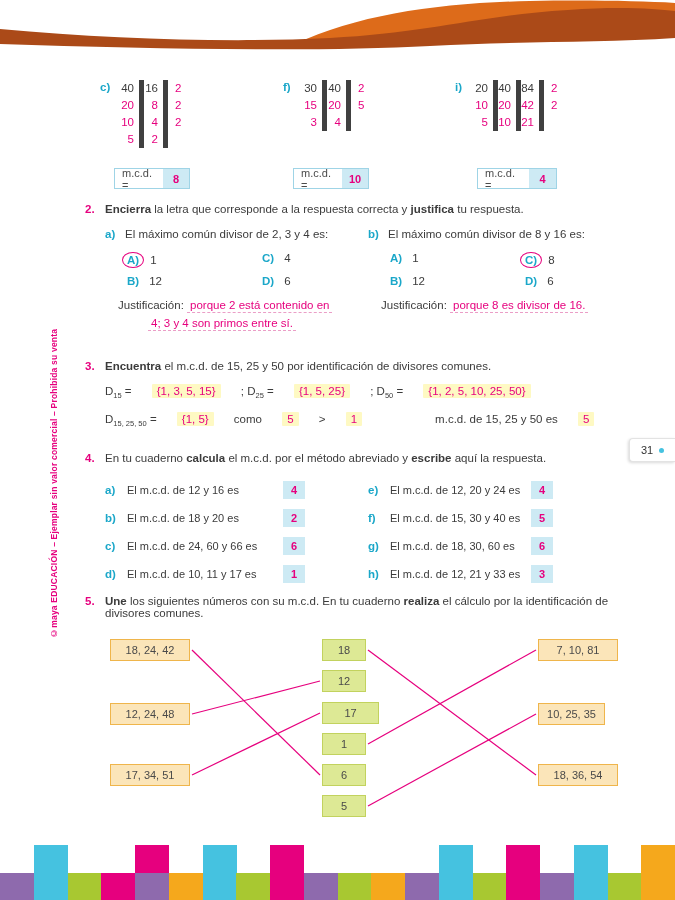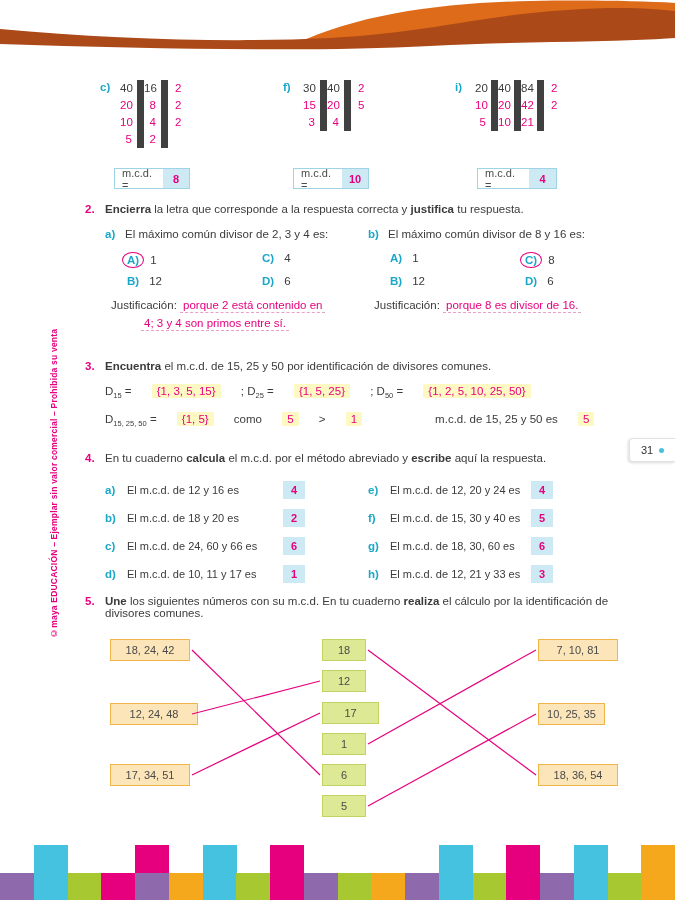--- a/index.html
+++ b/index.html
@@ -14,21 +14,21 @@
        border:1px solid #e3e3e3;border-right:none;border-radius:4px 0 0 4px;
        box-shadow:-1px 1px 3px rgba(0,0,0,.15);display:flex;align-items:center;
        justify-content:center;gap:6px;font-size:11px;color:#333}
   .tab .dot{width:5px;height:5px;border-radius:50%;background:#45c2e0}
   
   .ladder{position:absolute;top:80px;height:120px}
   .llabel{position:absolute;left:0;top:1px;color:#1ba7c9;font-weight:bold}
   .ltable{margin-left:20px}
   .lrow{display:flex;height:17px;line-height:17px}
   .lcell{display:inline-block;width:24px;text-align:right;padding-right:5px;
-         border-right:7px solid #404040;color:#e6007e}
+         border-right:5px solid #404040;color:#e6007e}
   .ladder.n3 .lcell{width:23px}
   .lrow:first-child .lcell{color:#3b3b3b}
   .ldiv{display:inline-block;padding-left:7px;color:#e6007e}
   .mcdbox{position:absolute;top:88px;display:flex;align-items:center;
           border:1px solid #9fd4e6;background:#fff;height:21px}
   .mcdlabel{padding:0 7px;color:#4a4a4a;font-size:11px}
   .mcdval{width:30px;height:100%;background:#cdeaf4;color:#e6007e;font-weight:bold;
           display:flex;align-items:center;justify-content:center;font-size:11px}
   
   .sec{position:absolute;left:85px;width:562px}
@@ -39,21 +39,21 @@
   .hl{background:#fef9c3;color:#e6007e;padding:1px 5px;margin:0 17px;border-radius:1px}
   .gap{margin-left:56px}
   .twocol{display:flex;margin-left:20px;margin-top:13px}
   .colL{width:263px}
   .colR{flex:1}
   .qline .qletter{color:#1ba7c9;font-weight:bold;display:inline-block;width:20px}
   .opts{display:grid;grid-template-columns:135px auto;row-gap:7px;margin:12px 0 0 22px}
   .oletter{color:#1ba7c9;font-weight:bold;margin-right:10px}
   .circ{display:inline-block;border:1.5px solid #e6007e;border-radius:50%;
         padding:1px 4px;margin-left:-5px;margin-right:6px}
-  .just{margin-top:12px;margin-left:6px}
+  .just{margin-top:12px;margin-left:13px}
   .jans{color:#e6007e;border-bottom:1px dashed #eb9ec7;padding:0 3px 1px}
   .jline2{display:inline-block;margin:6px 0 0 30px}
   .s3line{margin:13px 0 0 20px}
   .s4cols{display:flex;margin:12px 0 0 20px}
   .s4col{width:263px}
   .s4item{display:flex;align-items:center;height:28px}
   .s4letter{color:#1ba7c9;font-weight:bold;width:22px}
   .s4text{font-size:11px;white-space:nowrap;width:148px}
   .s4colR .s4text{width:133px}
   .s4ans{width:22px;height:18px;background:#cdeaf4;color:#e6007e;font-weight:bold;
@@ -254,21 +254,21 @@
     </div>
   </div>
 
   <div class="sec" id="sec5" style="top:595px">
     <span class="secnum">5.</span>
     <div class="intro"><span class="b">Une</span><span> los siguientes números con su m.c.d. En tu cuaderno </span><span class="b">realiza</span><span> el cálculo por la identificación de divisores comunes.</span></div>
   </div>
 
   <div class="match" id="match">
       <div class="mbox mside" style="left: 25px; top: 9px; width: 80px;">18, 24, 42</div>
-      <div class="mbox mside" style="left: 25px; top: 73px; width: 88px;">12, 24, 48</div>
+      <div class="mbox mside" style="left: 25px; top: 73px; width: 80px;">12, 24, 48</div>
       <div class="mbox mside" style="left: 25px; top: 134px; width: 80px;">17, 34, 51</div>
       <div class="mbox mmid" style="left: 237px; top: 9px; width: 44px;">18</div>
       <div class="mbox mmid" style="left: 237px; top: 40px; width: 44px;">12</div>
       <div class="mbox mmid" style="left: 237px; top: 72px; width: 57px;">17</div>
       <div class="mbox mmid" style="left: 237px; top: 103px; width: 44px;">1</div>
       <div class="mbox mmid" style="left: 237px; top: 134px; width: 44px;">6</div>
       <div class="mbox mmid" style="left: 237px; top: 165px; width: 44px;">5</div>
       <div class="mbox mside" style="left: 453px; top: 9px; width: 80px;">7, 10, 81</div>
       <div class="mbox mside" style="left: 453px; top: 73px; width: 67px;">10, 25, 35</div>
       <div class="mbox mside" style="left: 453px; top: 134px; width: 80px;">18, 36, 54</div>

